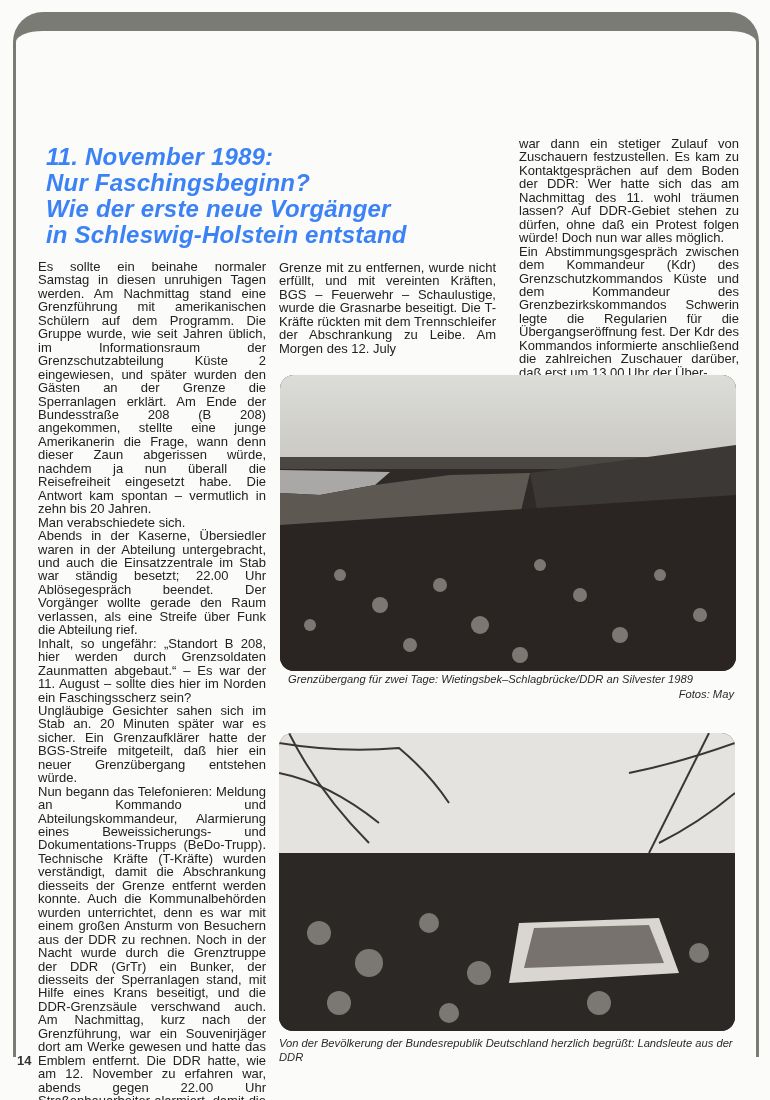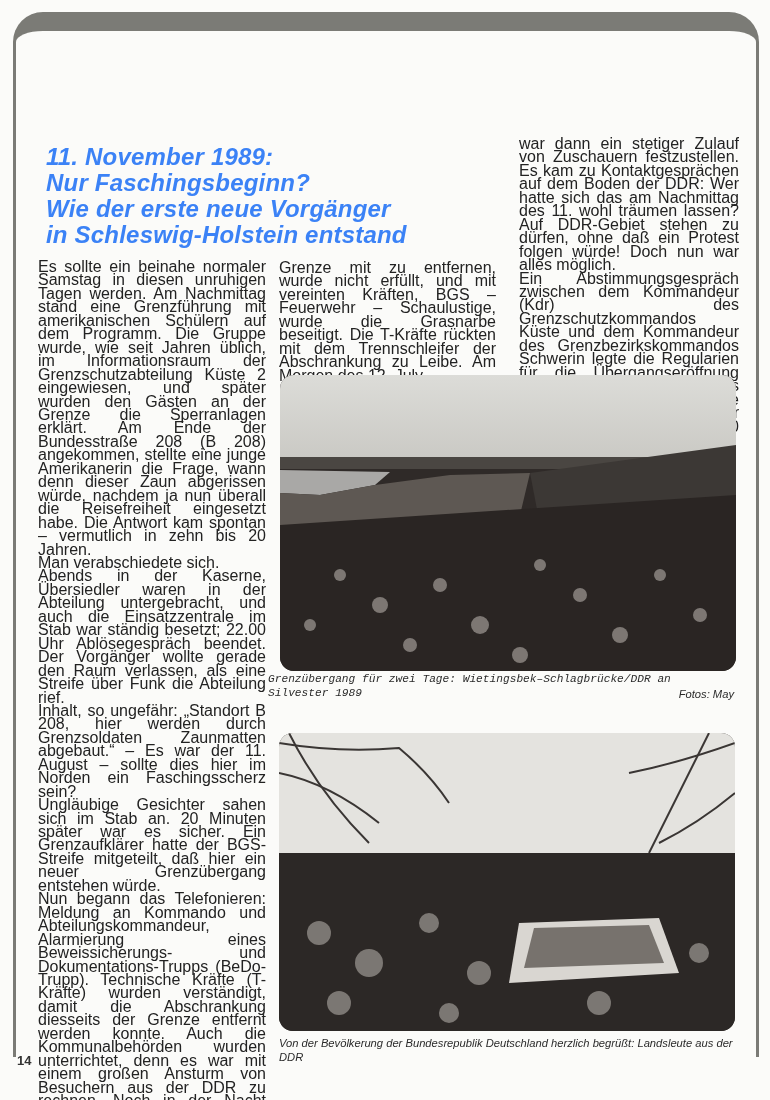--- a/index.html
+++ b/index.html
@@ -12,36 +12,36 @@
     border-top: 19px solid #7b7b76; border-left: 3px solid #7b7b76; border-right: 3px solid #7b7b76;
     border-radius: 30px 30px 0 0; box-sizing: border-box;
   }
   .title {
     position: absolute; left: 38px; top: 136px; width: 470px;
     font-family: "Liberation Sans", sans-serif; font-weight: bold; font-style: italic;
     font-size: 24px; line-height: 26px; color: #3b82f6; letter-spacing: 0.2px; margin: 8px;
   }
   .title span { display: block; }
   .col {
-    position: absolute; font-size: 16px; line-height: 13.45px; text-align: justify;
+    position: absolute; font-size: 13px; line-height: 13.45px; text-align: justify;
     color: #222;
   }
   .col p { margin: 0; }
   .col1 { left: 38px; top: 260px; width: 228px; }
   .col2 { left: 279px; top: 261px; width: 217px; }
   .col3 { left: 519px; top: 137px; width: 220px; }
   .photo {
     position: absolute; border-radius: 14px; overflow: hidden;
   }
   .photo1 { left: 280px; top: 375px; width: 456px; height: 296px; background: #2f2a28; }
   .photo2 { left: 279px; top: 733px; width: 456px; height: 298px; background: #3a3633; }
   .caption {
     position: absolute; font-style: italic; font-size: 11.2px; line-height: 13.5px; color: #2a2a2a;
   }
-  .cap1 { left: 268px; top: 673px; width: 460px; font-family: Liberation Mono, monospace; }
+  .cap1 { left: 288px; top: 673px; width: 460px; }
   .cap1-credit { position: absolute; left: 600px; top: 688px; width: 134px; text-align: right; font-style: italic; font-size: 11.2px; color: #2a2a2a; }
   .cap2 { left: 279px; top: 1037px; width: 462px; }
   .pagenum { position: absolute; left: 17px; top: 1053px; font-size: 13px; font-weight: bold; color: #333; }
 </style>
 </head>
 <body>
 
 <div class="frame"></div>
 
 <h1 class="title">

